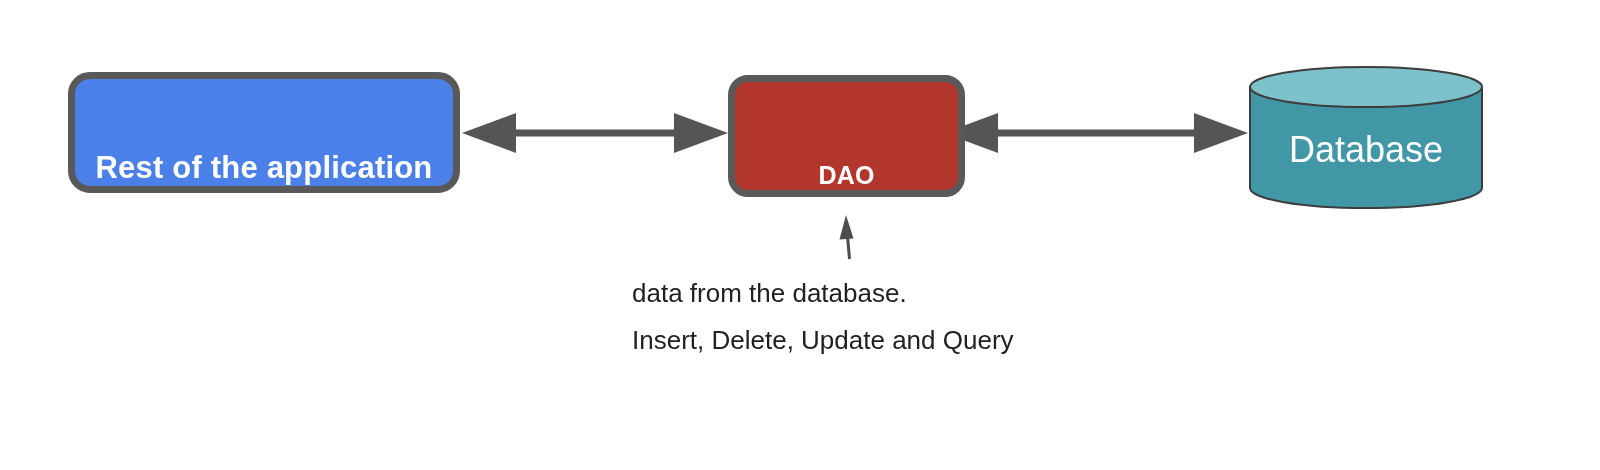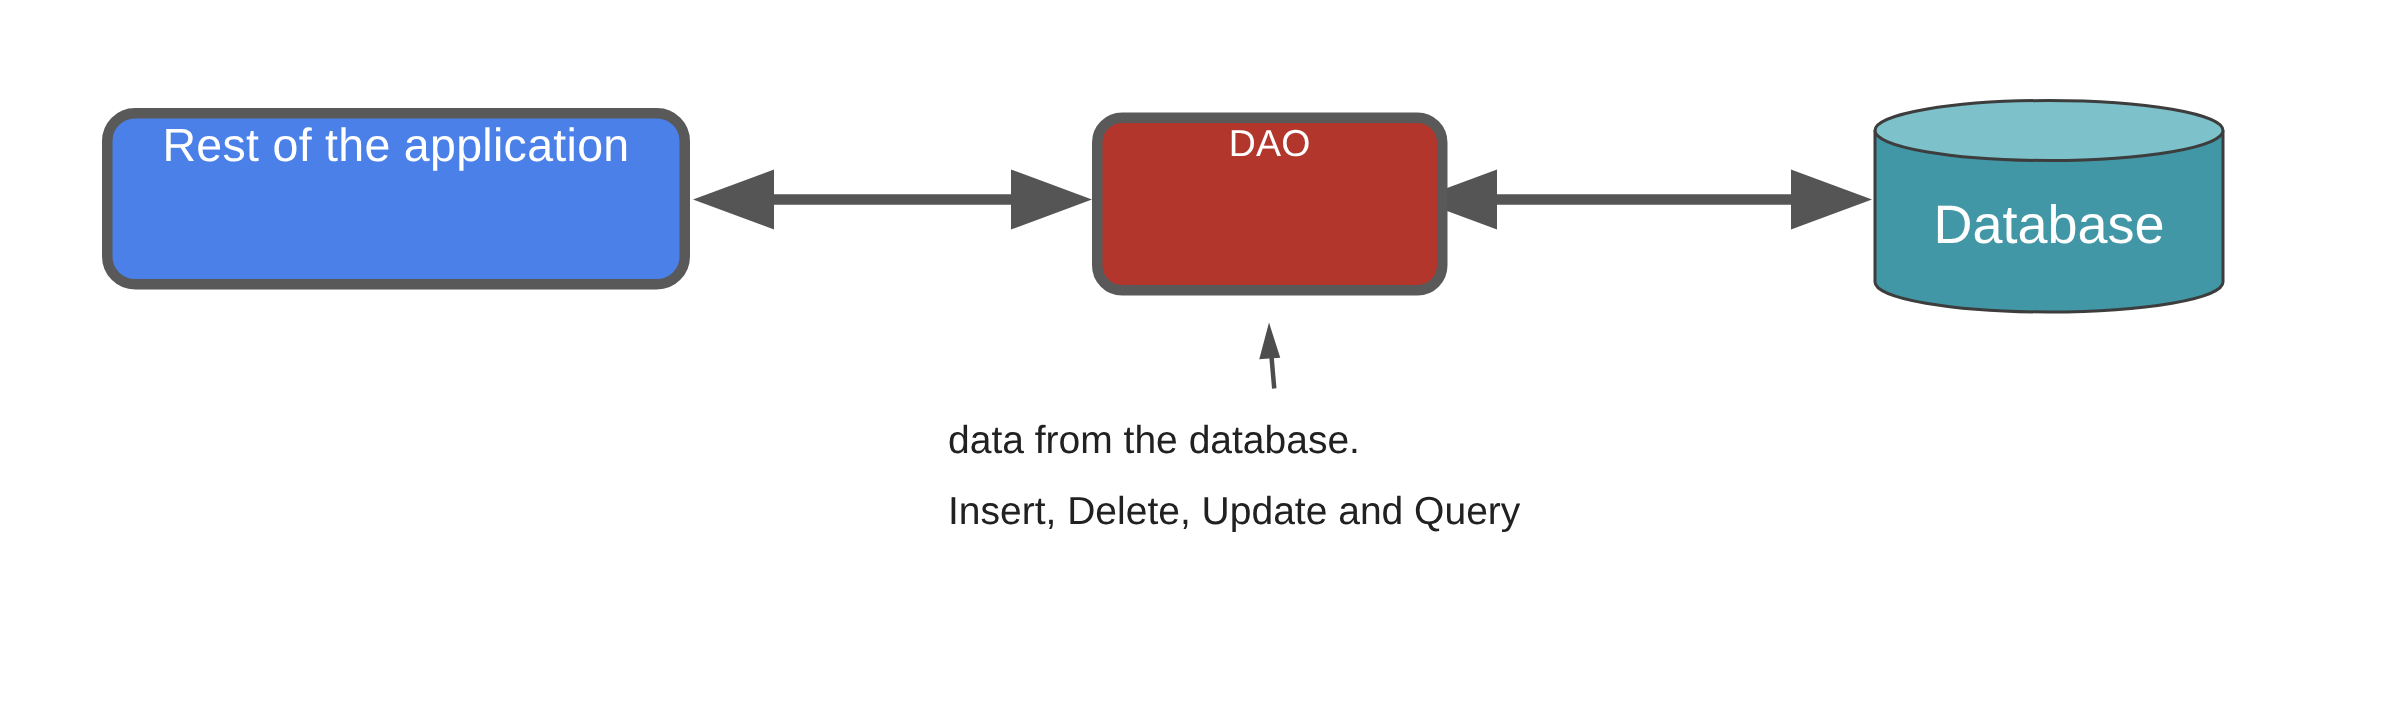--- a/index.html
+++ b/index.html
@@ -21,25 +21,26 @@
     top: 0;
     width: 1600px;
     height: 470px;
     display: block;
   }
   .node {
     position: absolute;
     box-sizing: border-box;
     border: 7px solid var(--node_border, #595959);
     display: flex;
-    align-items: flex-start;
+    align-items: flex-end;
     justify-content: center;
     color: var(--node_text, #ffffff);
     letter-spacing: 0.2px;
     white-space: nowrap;
+    font-weight: bold;
   }
   .node-rest-app {
     left: 68px;
     top: 72px;
     width: 392px;
     height: 121px;
     border-radius: 22px;
     background: var(--rest_app_fill, #4a80e8);
     font-size: 31px;
   }

